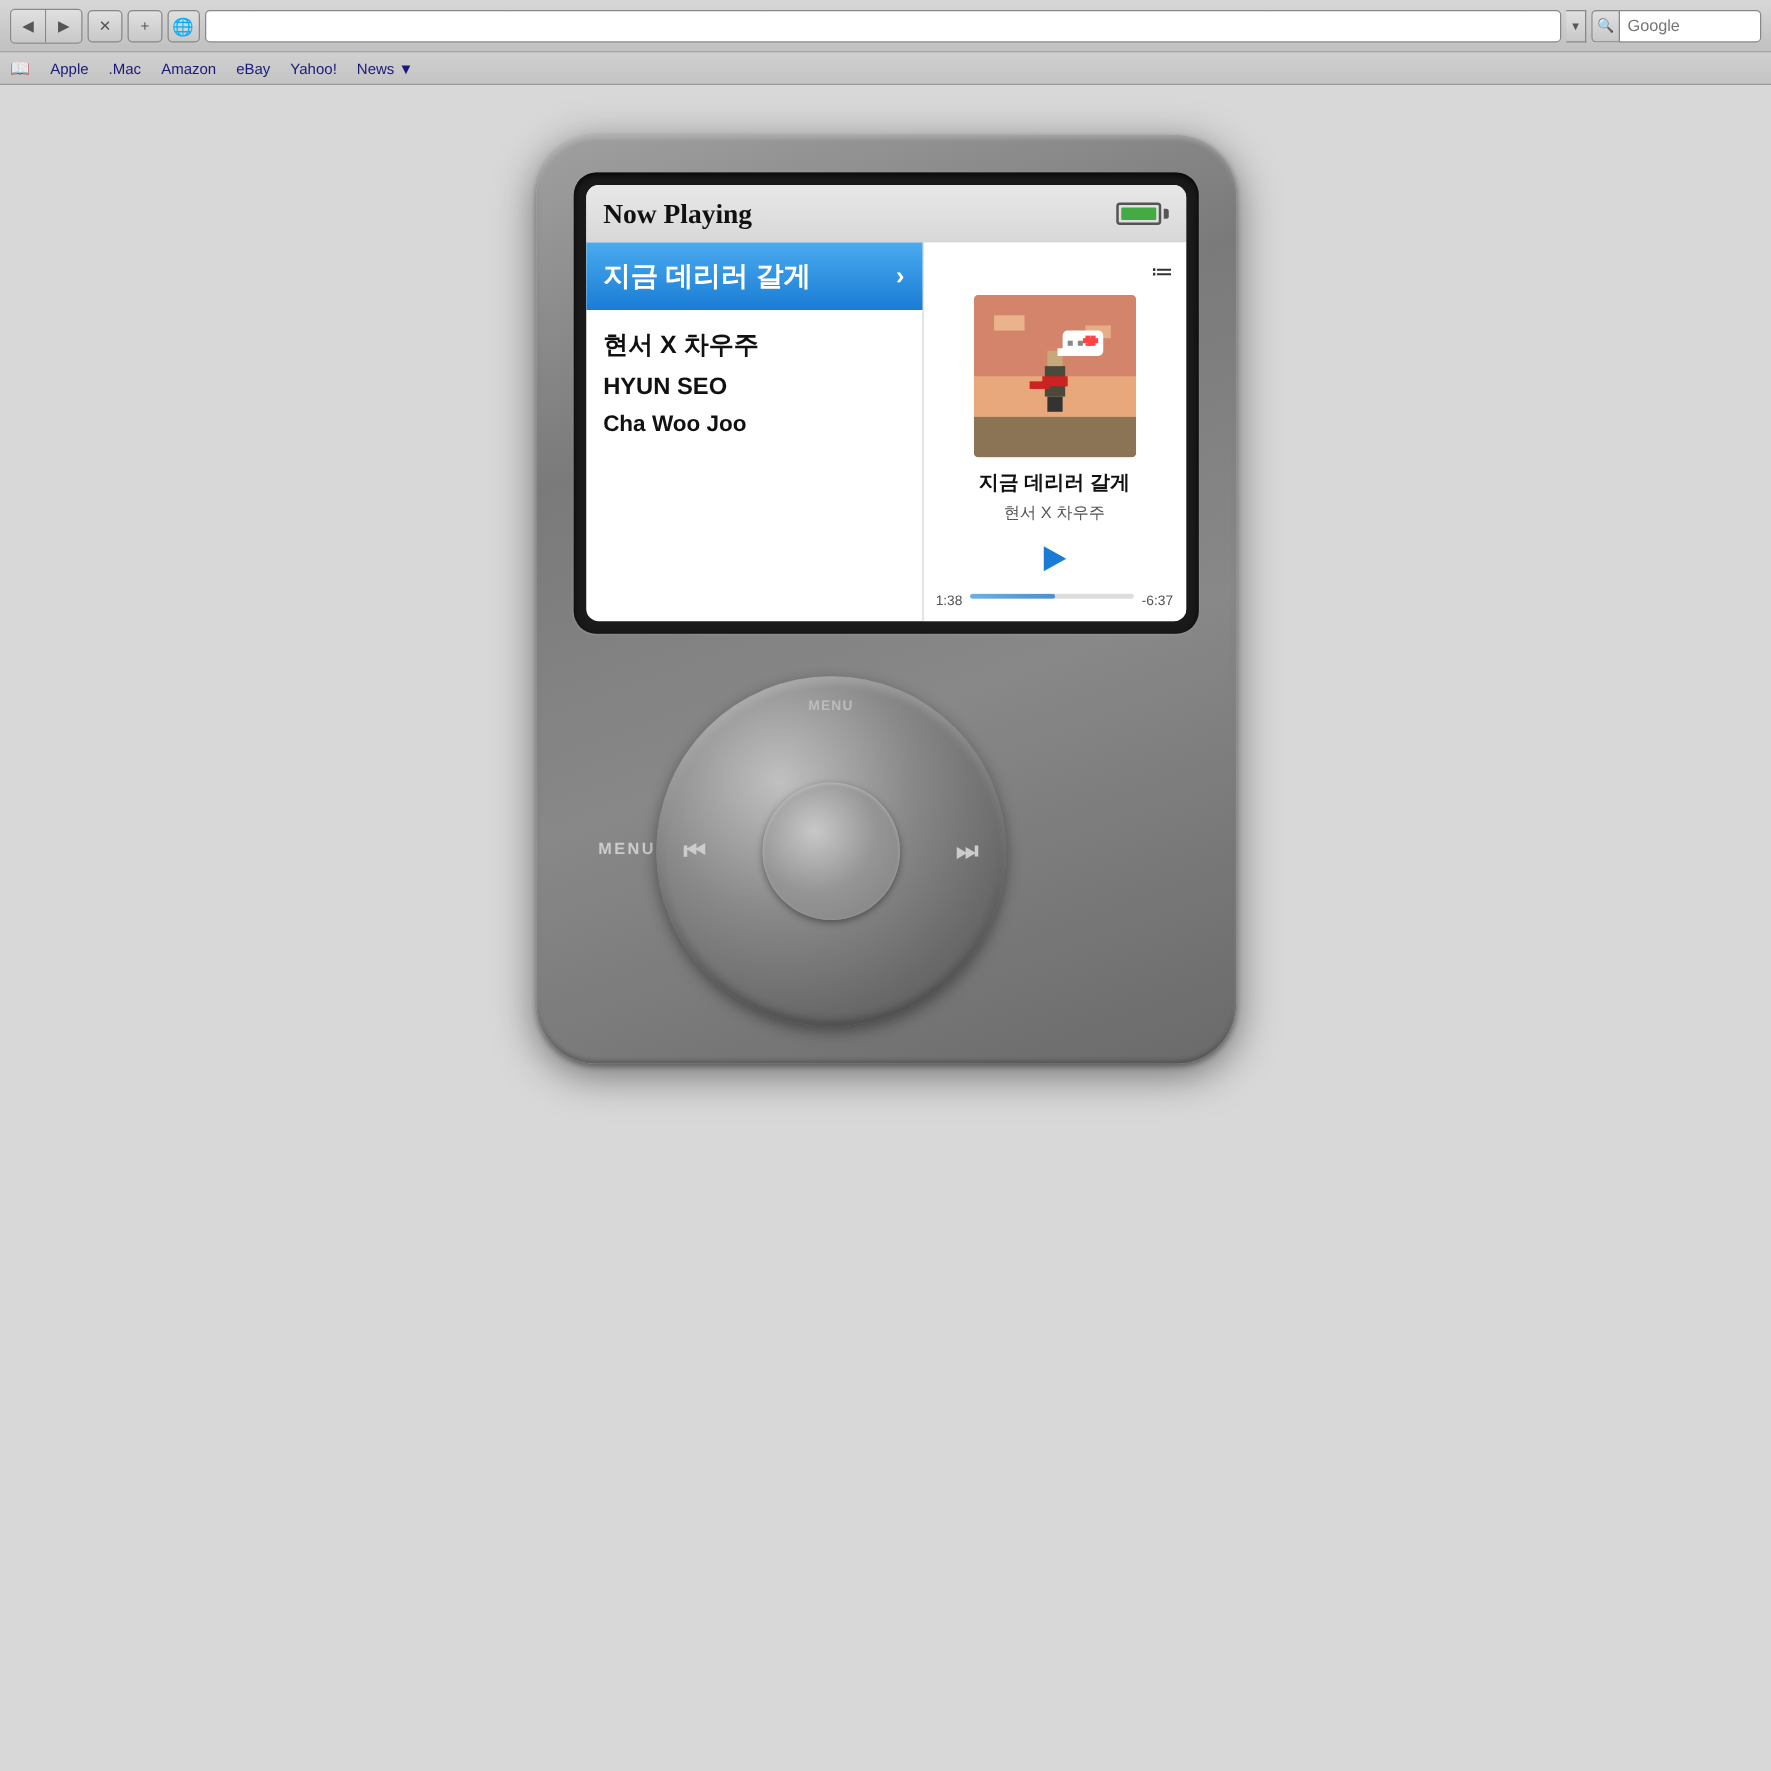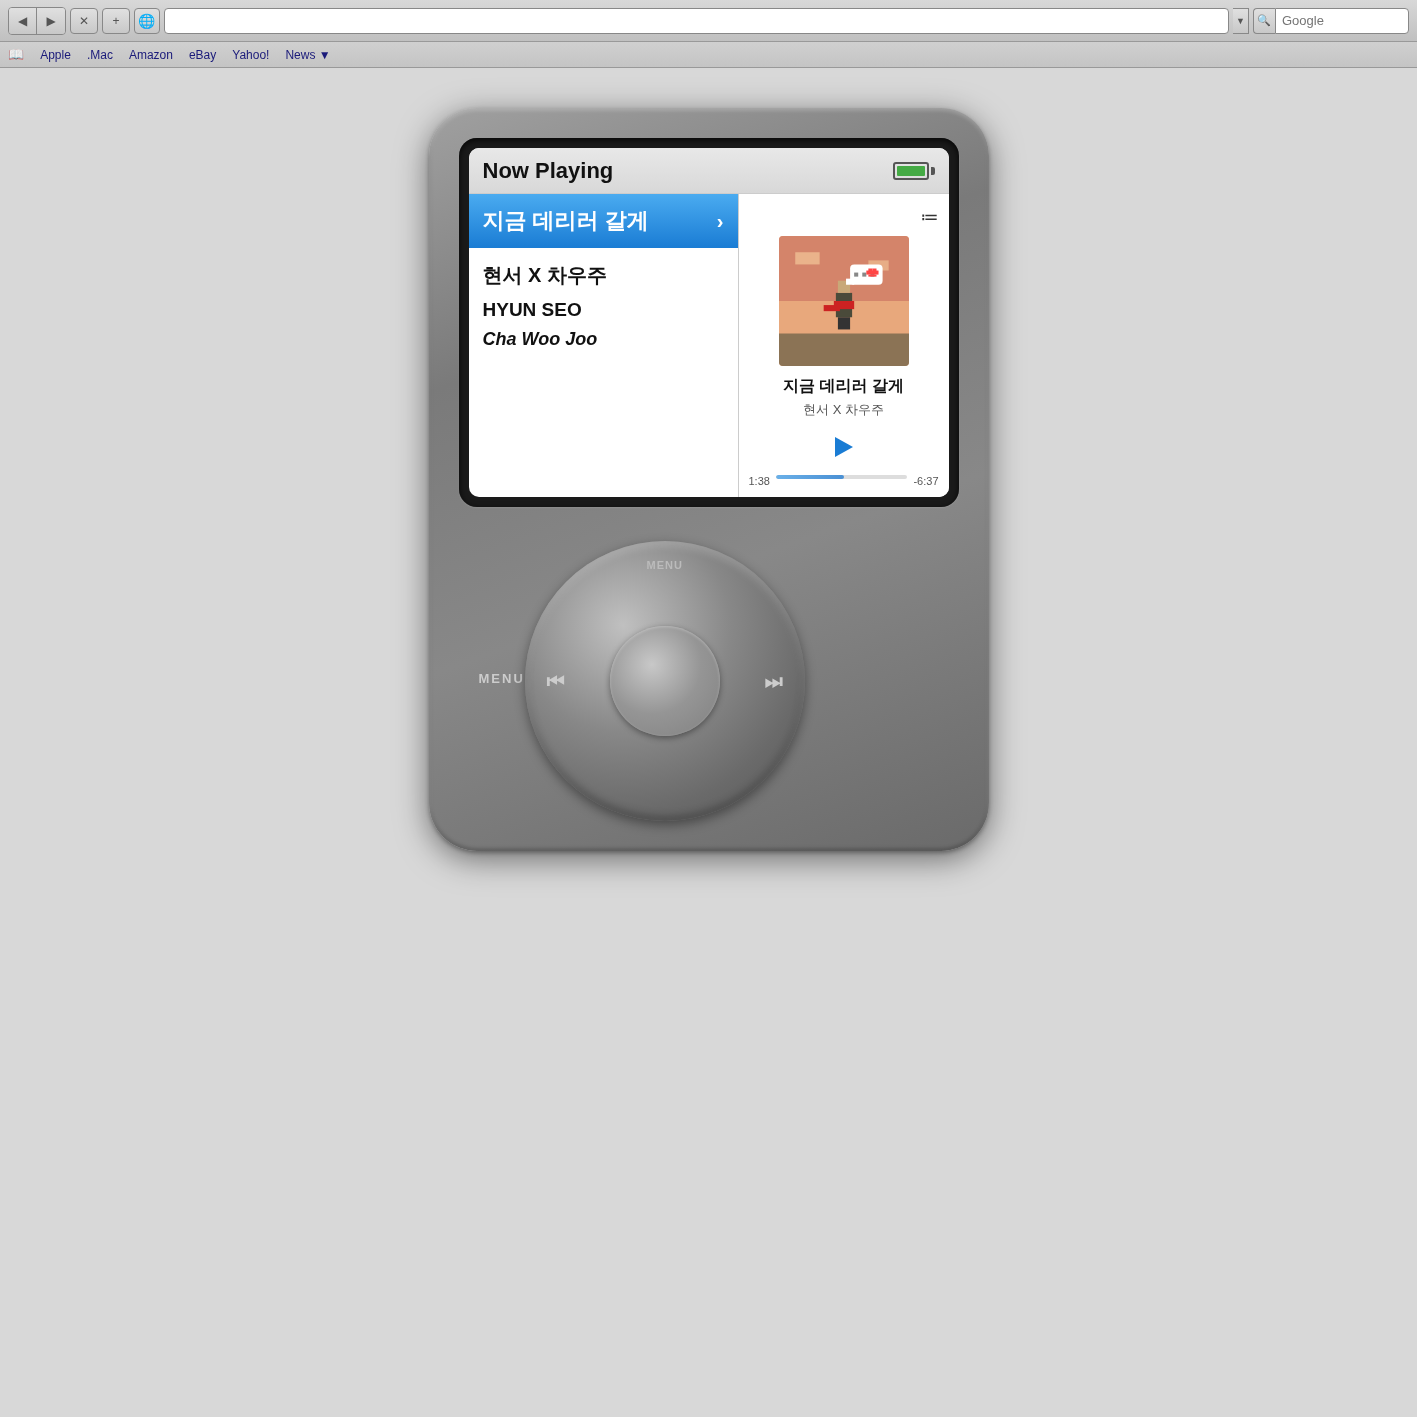--- a/index.html
+++ b/index.html
@@ -158,21 +158,21 @@
       border: 1px solid #888;
       border-right: none;
       border-radius: 4px 0 0 4px;
       display: flex;
       align-items: center;
       justify-content: center;
       font-size: 11px;
     }
 
     .search-input {
-      width: 134px;
+      width: 114px;
       height: 26px;
       border: 1px solid #888;
       border-radius: 0 4px 4px 0;
       padding: 0 6px;
       font-size: 13px;
       background: white;
       outline: none;
     }
 
     .bookmarks-bar {
@@ -249,20 +249,21 @@
       align-items: center;
       justify-content: space-between;
       padding: 0 14px;
       border-bottom: 1px solid #ccc;
     }
 
     .screen-title {
       font-size: 22px;
       font-weight: bold;
       color: #111;
+      font-family: Liberation Serif, serif;
     }
 
     .battery-icon {
       display: flex;
       align-items: center;
       gap: 2px;
     }
 
     .battery-body {
       width: 36px;
@@ -337,21 +338,20 @@
       font-size: 19px;
       font-weight: bold;
       color: #111;
       margin-bottom: 8px;
     }
 
     .track-info-sub {
       font-size: 18px;
       font-weight: bold;
       color: #111;
-      font-style: italic;
     }
 
     
     .now-playing-panel {
       flex: 1;
       display: flex;
       flex-direction: column;
       align-items: center;
       padding: 12px 10px 10px;
       background: white;

